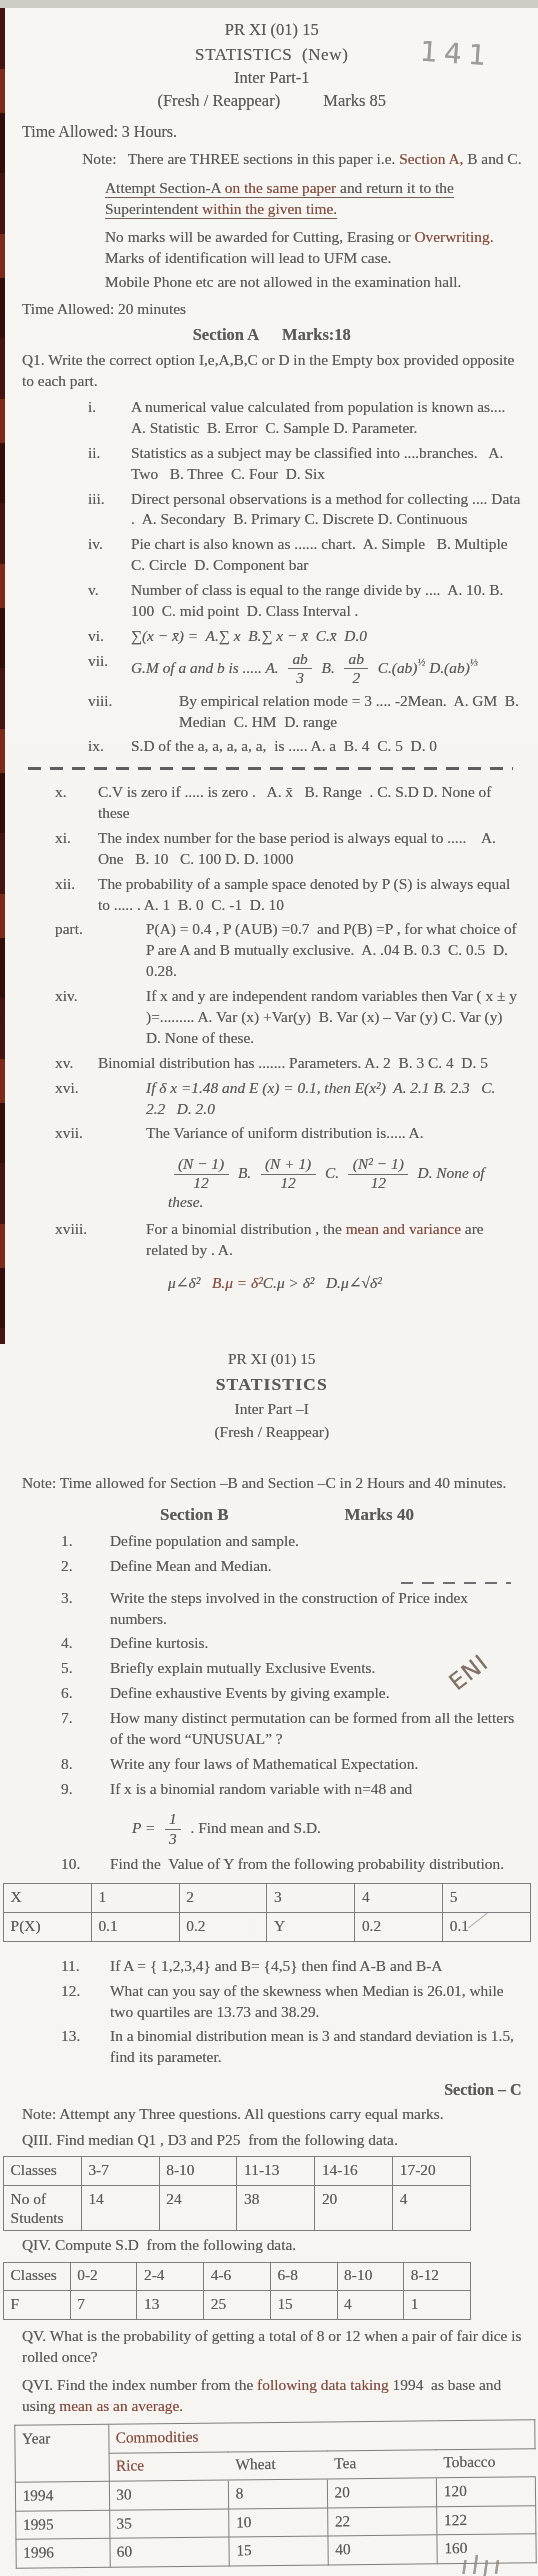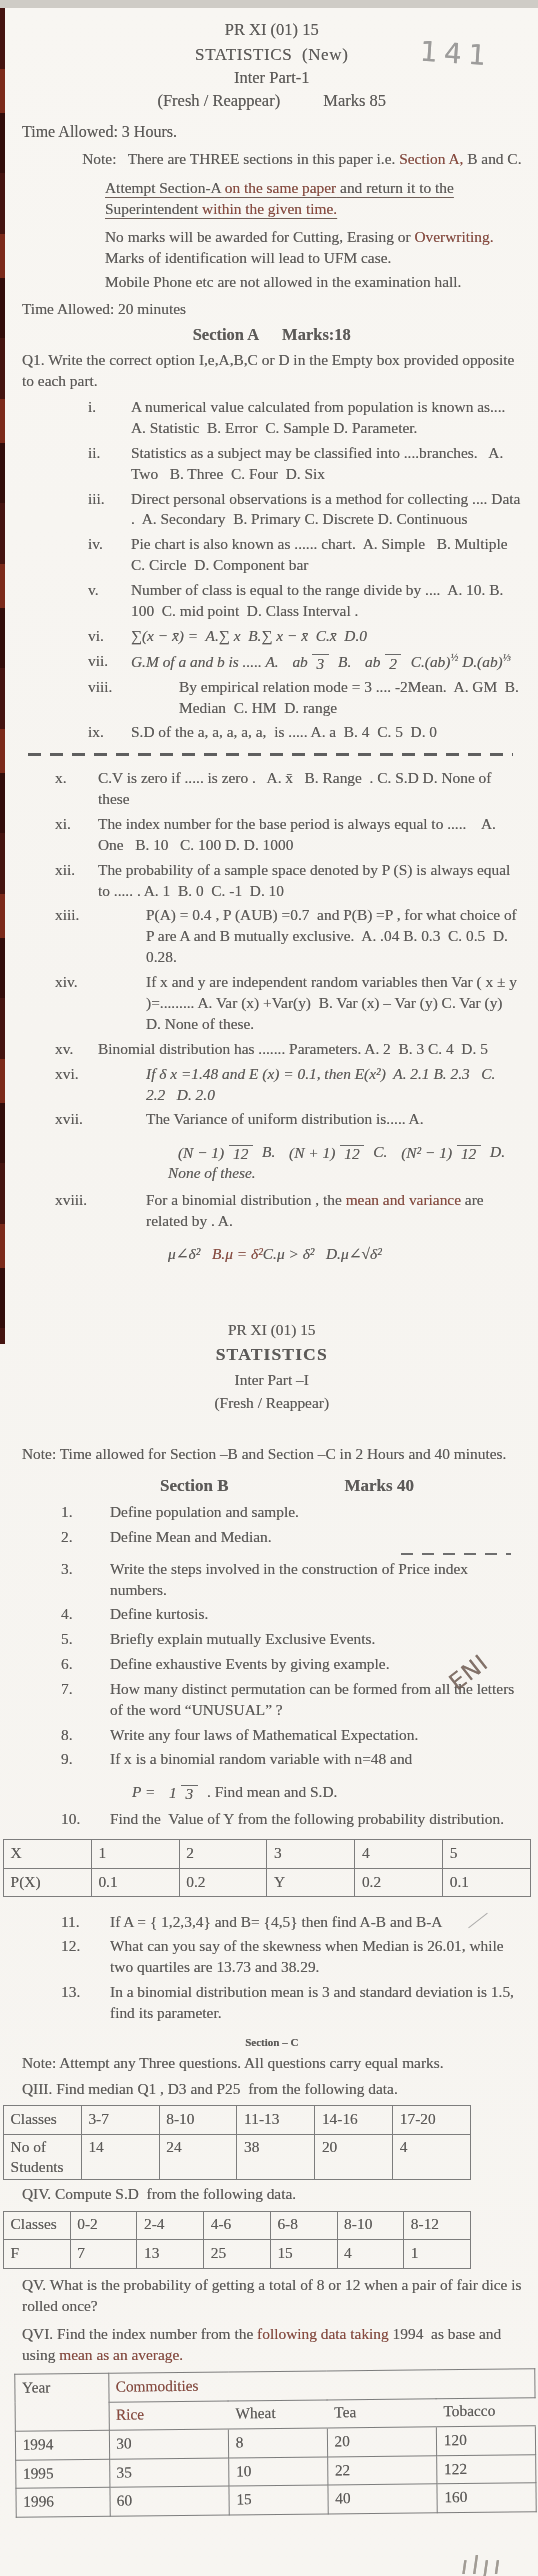--- a/index.html
+++ b/index.html
@@ -35,21 +35,21 @@
   .time2{margin:5.5px 0 0;}
   .secA{margin-top:4.4px;font-size:16.5px;}
   .secA .gap{display:inline-block;width:23px;}
   .q1{margin-top:3.3px;}
   .mcq1{margin:5.5px 0 0 66px;}
   .mcq2{margin:12px 0 0 33px;}
   .item{display:flex;margin-top:3.9px;}
   .rn{flex:0 0 43px;}
   .rn-w{flex:0 0 91px;}
   .itext{flex:1;}
-  .frac{display:inline-flex;flex-direction:row;text-align:center;vertical-align:middle;margin:0 5.5px;font-style:italic;line-height:1.1;}
+  .frac{display:inline-flex;flex-direction:column;text-align:center;vertical-align:middle;margin:0 5.5px;font-style:italic;line-height:1.1;}
   .frac .num{padding:0 4.4px 0.6px;display:block;}
   .frac .den{border-top:1.1px solid #6a6a6a;padding:0.6px 4.4px 0;display:block;}
   .exp{vertical-align:super;font-size:68%;}
   .formula-line{display:block;margin:12px 0 2.2px 22px;}
   .dash-full{height:2.8px;margin:10px 0 8.8px 5.5px;width:485px;
     background:repeating-linear-gradient(90deg,#5f5f5f 0 13.2px,transparent 13.2px 22px);}
   .dash-short{height:2.2px;width:110px;margin:4.4px 11px 2.2px auto;
     background:repeating-linear-gradient(90deg,#6e6e6e 0 12px,transparent 12px 21px);}
   .header2{margin-top:51px;line-height:1.5;}
   .header2 .t{font-weight:bold;font-size:17.6px;letter-spacing:1.1px;}
@@ -57,21 +57,21 @@
   .secB{display:flex;margin:8.8px 0 0 138px;font-size:17px;font-weight:bold;}
   .secB .marks{margin-left:116px;}
   .list{margin:5.5px 0 0 39px;}
   .list .rn{flex:0 0 49px;}
   table{border-collapse:collapse;table-layout:fixed;}
   td{border:1.1px solid #7d7d7d;padding:2.8px 6.6px;vertical-align:top;line-height:1.25;height:22px;}
   .tbl-q10{width:528px;margin:8.8px 0 14.3px -58px;}
   .tbl-c{width:468px;margin:5.5px 0 3.3px -19px;}
   .tbl-q6{width:521px;margin:5.5px 0 0 -6.6px;transform:rotate(-0.6deg);}
   .nv{border-left-color:transparent;border-right-color:transparent;}
-  .secC{margin-top:11px;font-size:11px;}
+  .secC{margin-top:11px;font-size:16px;text-align:right;}
   .note3{margin-top:3.3px;}
   .qhead{margin-top:4.4px;}
   .qpara{margin-top:6.6px;}
   .hw{position:absolute;font-family:"DejaVu Sans",sans-serif;pointer-events:none;}
   .hw-top{left:420px;top:26.5px;font-size:27.6px;color:#7f7f7f;opacity:.75;letter-spacing:6.6px;transform:rotate(4deg);}
   .hw-mid{left:448px;top:1649px;font-size:23px;color:#6f5b51;opacity:.85;transform:rotate(-38deg);letter-spacing:1.1px;}
   .hw-bot{left:461px;top:2541px;font-size:25px;color:#8d867e;opacity:.8;letter-spacing:3.9px;transform:skewX(-8deg);}
   .pen-slash{position:absolute;left:466px;top:1912px;width:24px;height:1.1px;background:#8a8a8a;transform:rotate(-38deg);opacity:.7;}
 </style>
 </head>
@@ -174,21 +174,21 @@
     </div>
     <div class="item">
       <span class="rn">xi.</span>
       <span class="itext">The index number for the base period is always equal to .....&nbsp;&nbsp;&nbsp; A. One&nbsp;&nbsp; B. 10&nbsp;&nbsp; C. 100 D. D. 1000</span>
     </div>
     <div class="item">
       <span class="rn">xii.</span>
       <span class="itext">The probability of a sample space denoted by P (S) is always equal to ..... . A. 1&nbsp; B. 0&nbsp; C. -1&nbsp; D. 10</span>
     </div>
     <div class="item">
-      <span class="rn rn-w">xiii.</span>
+      <span class="rn rn-w">part.</span>
       <span class="itext">P(A) = 0.4 , P (AUB) =0.7&nbsp; and P(B) =P , for what choice of P are A and B mutually exclusive.&nbsp; A. .04 B. 0.3&nbsp; C. 0.5&nbsp; D. 0.28.</span>
     </div>
     <div class="item">
       <span class="rn rn-w">xiv.</span>
       <span class="itext">If x and y are independent random variables then Var ( x ± y )=......... A. Var (x) +Var(y)&nbsp; B. Var (x) – Var (y) C. Var (y)&nbsp; D. None of these.</span>
     </div>
     <div class="item">
       <span class="rn">xv.</span>
       <span class="itext">Binomial distribution has ....... Parameters. A. 2&nbsp; B. 3 C. 4&nbsp; D. 5</span>
     </div>

